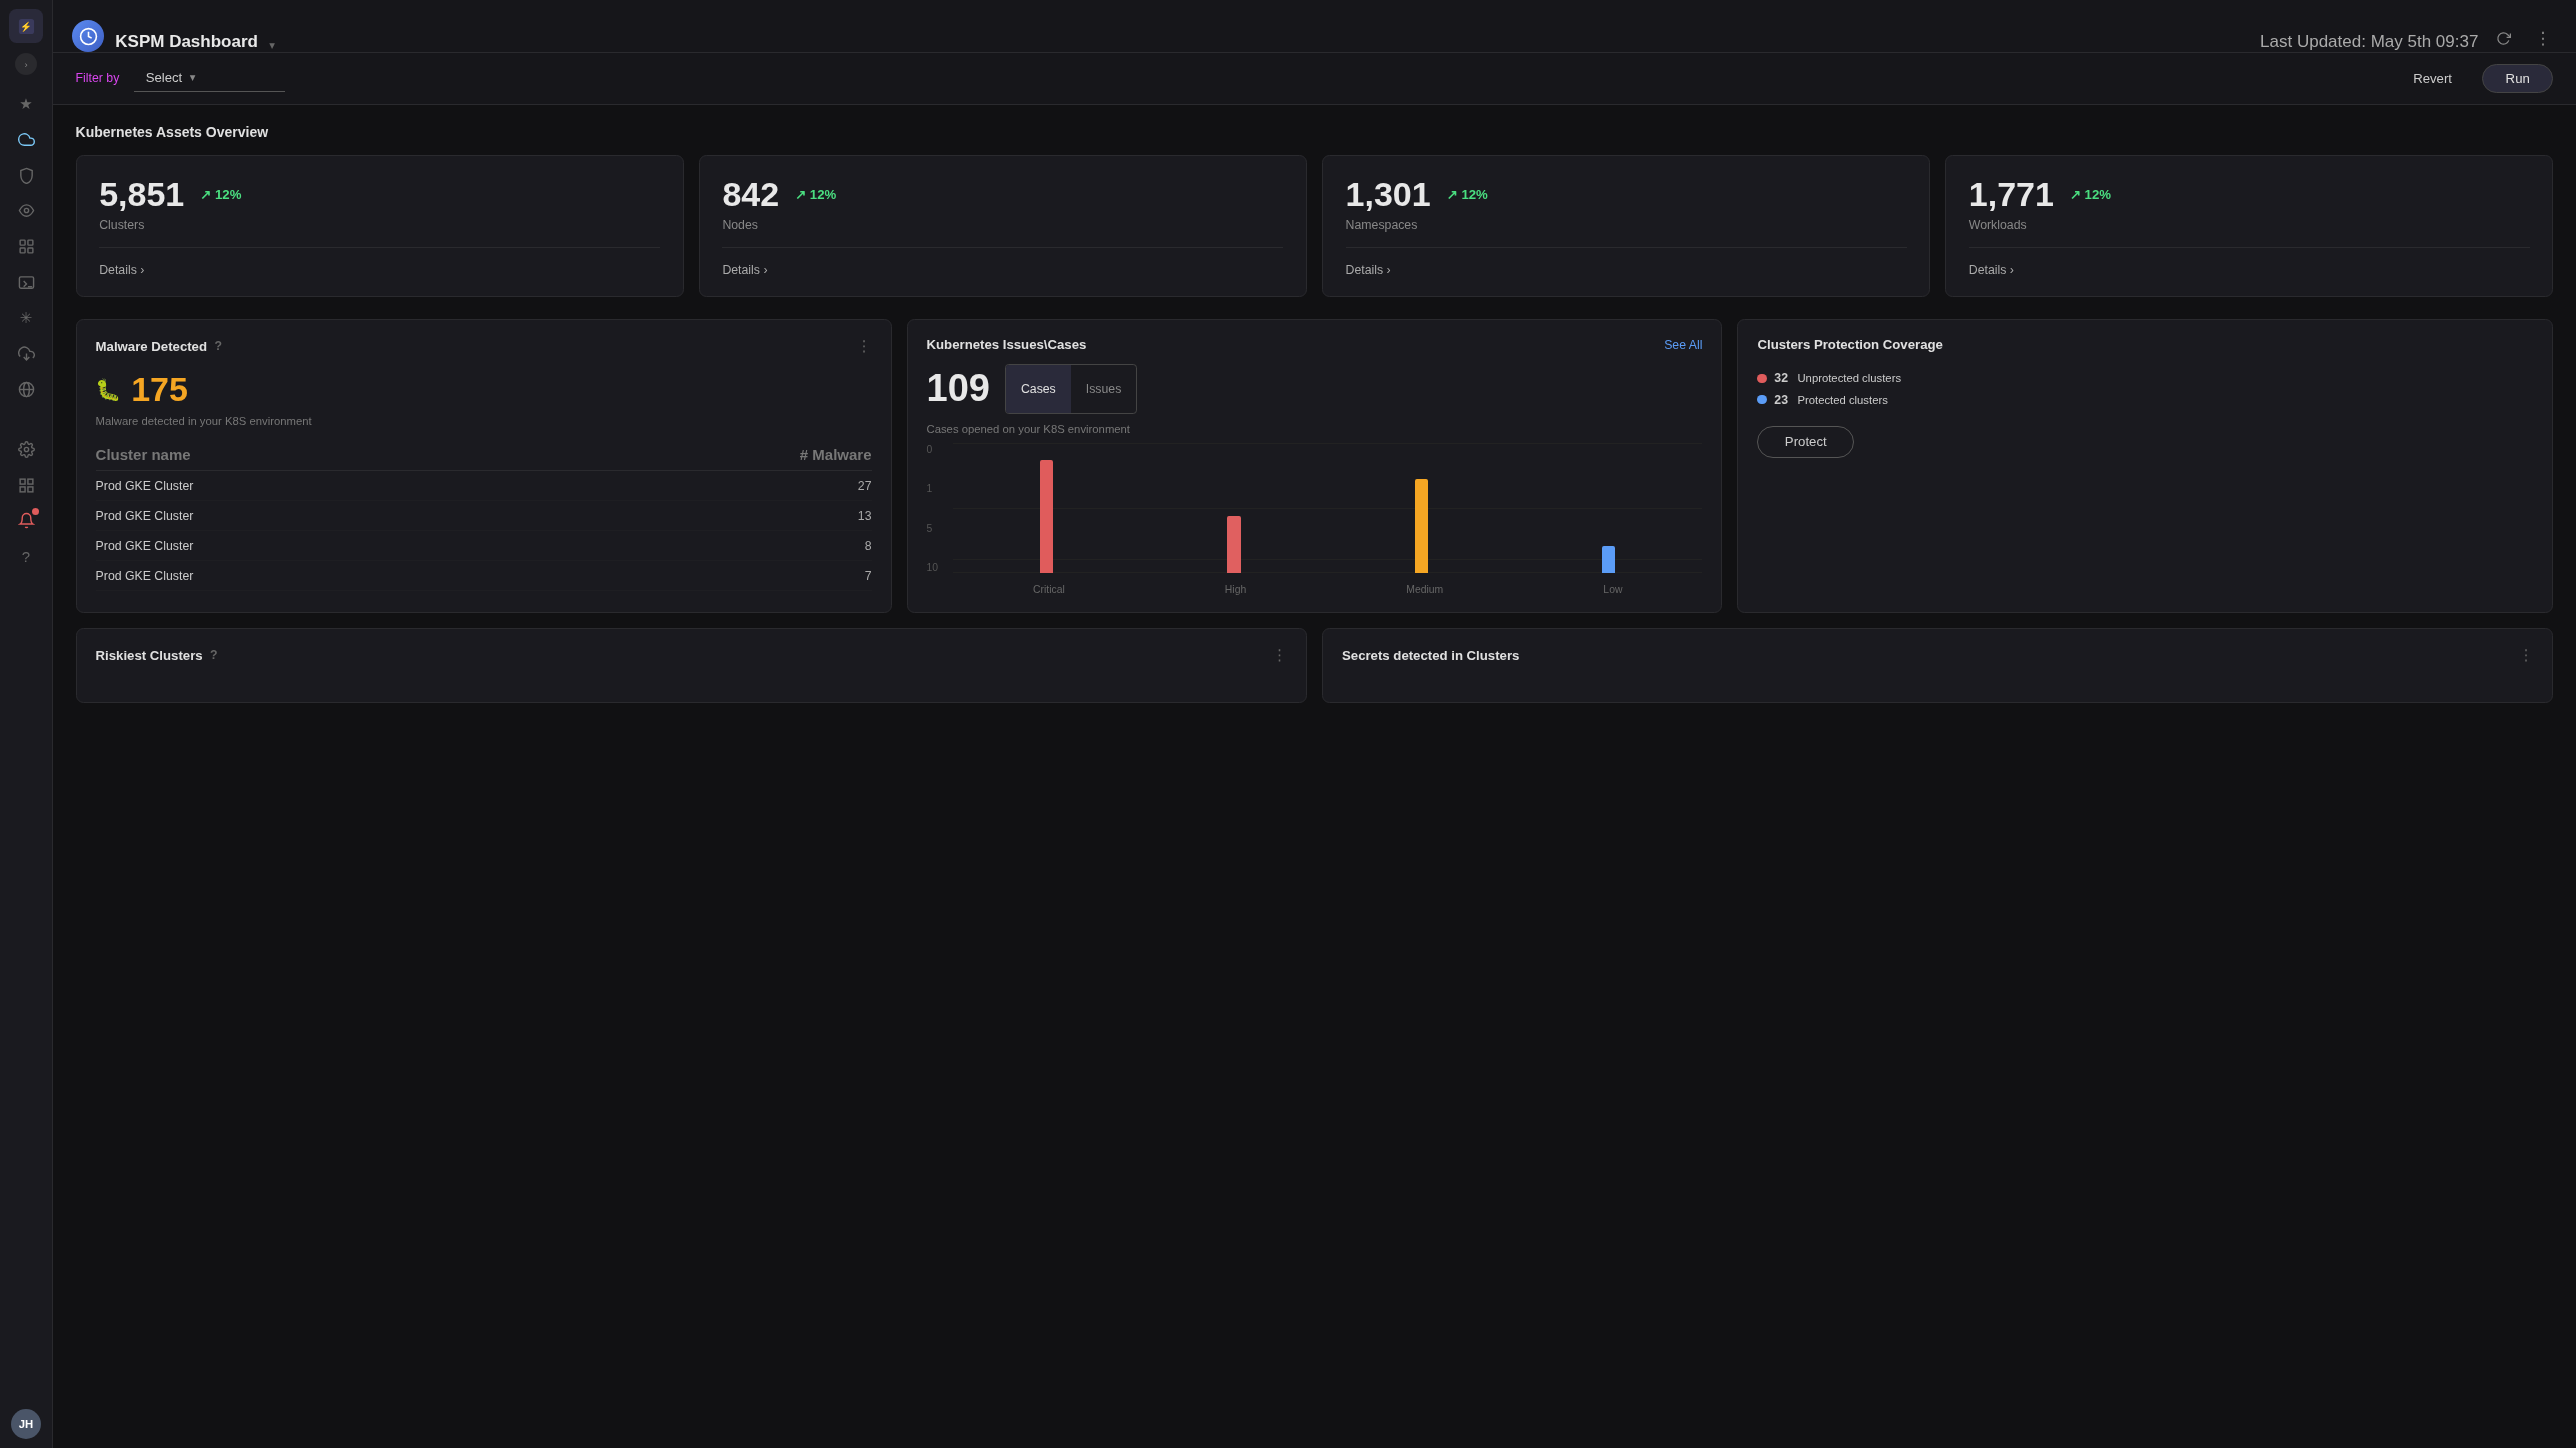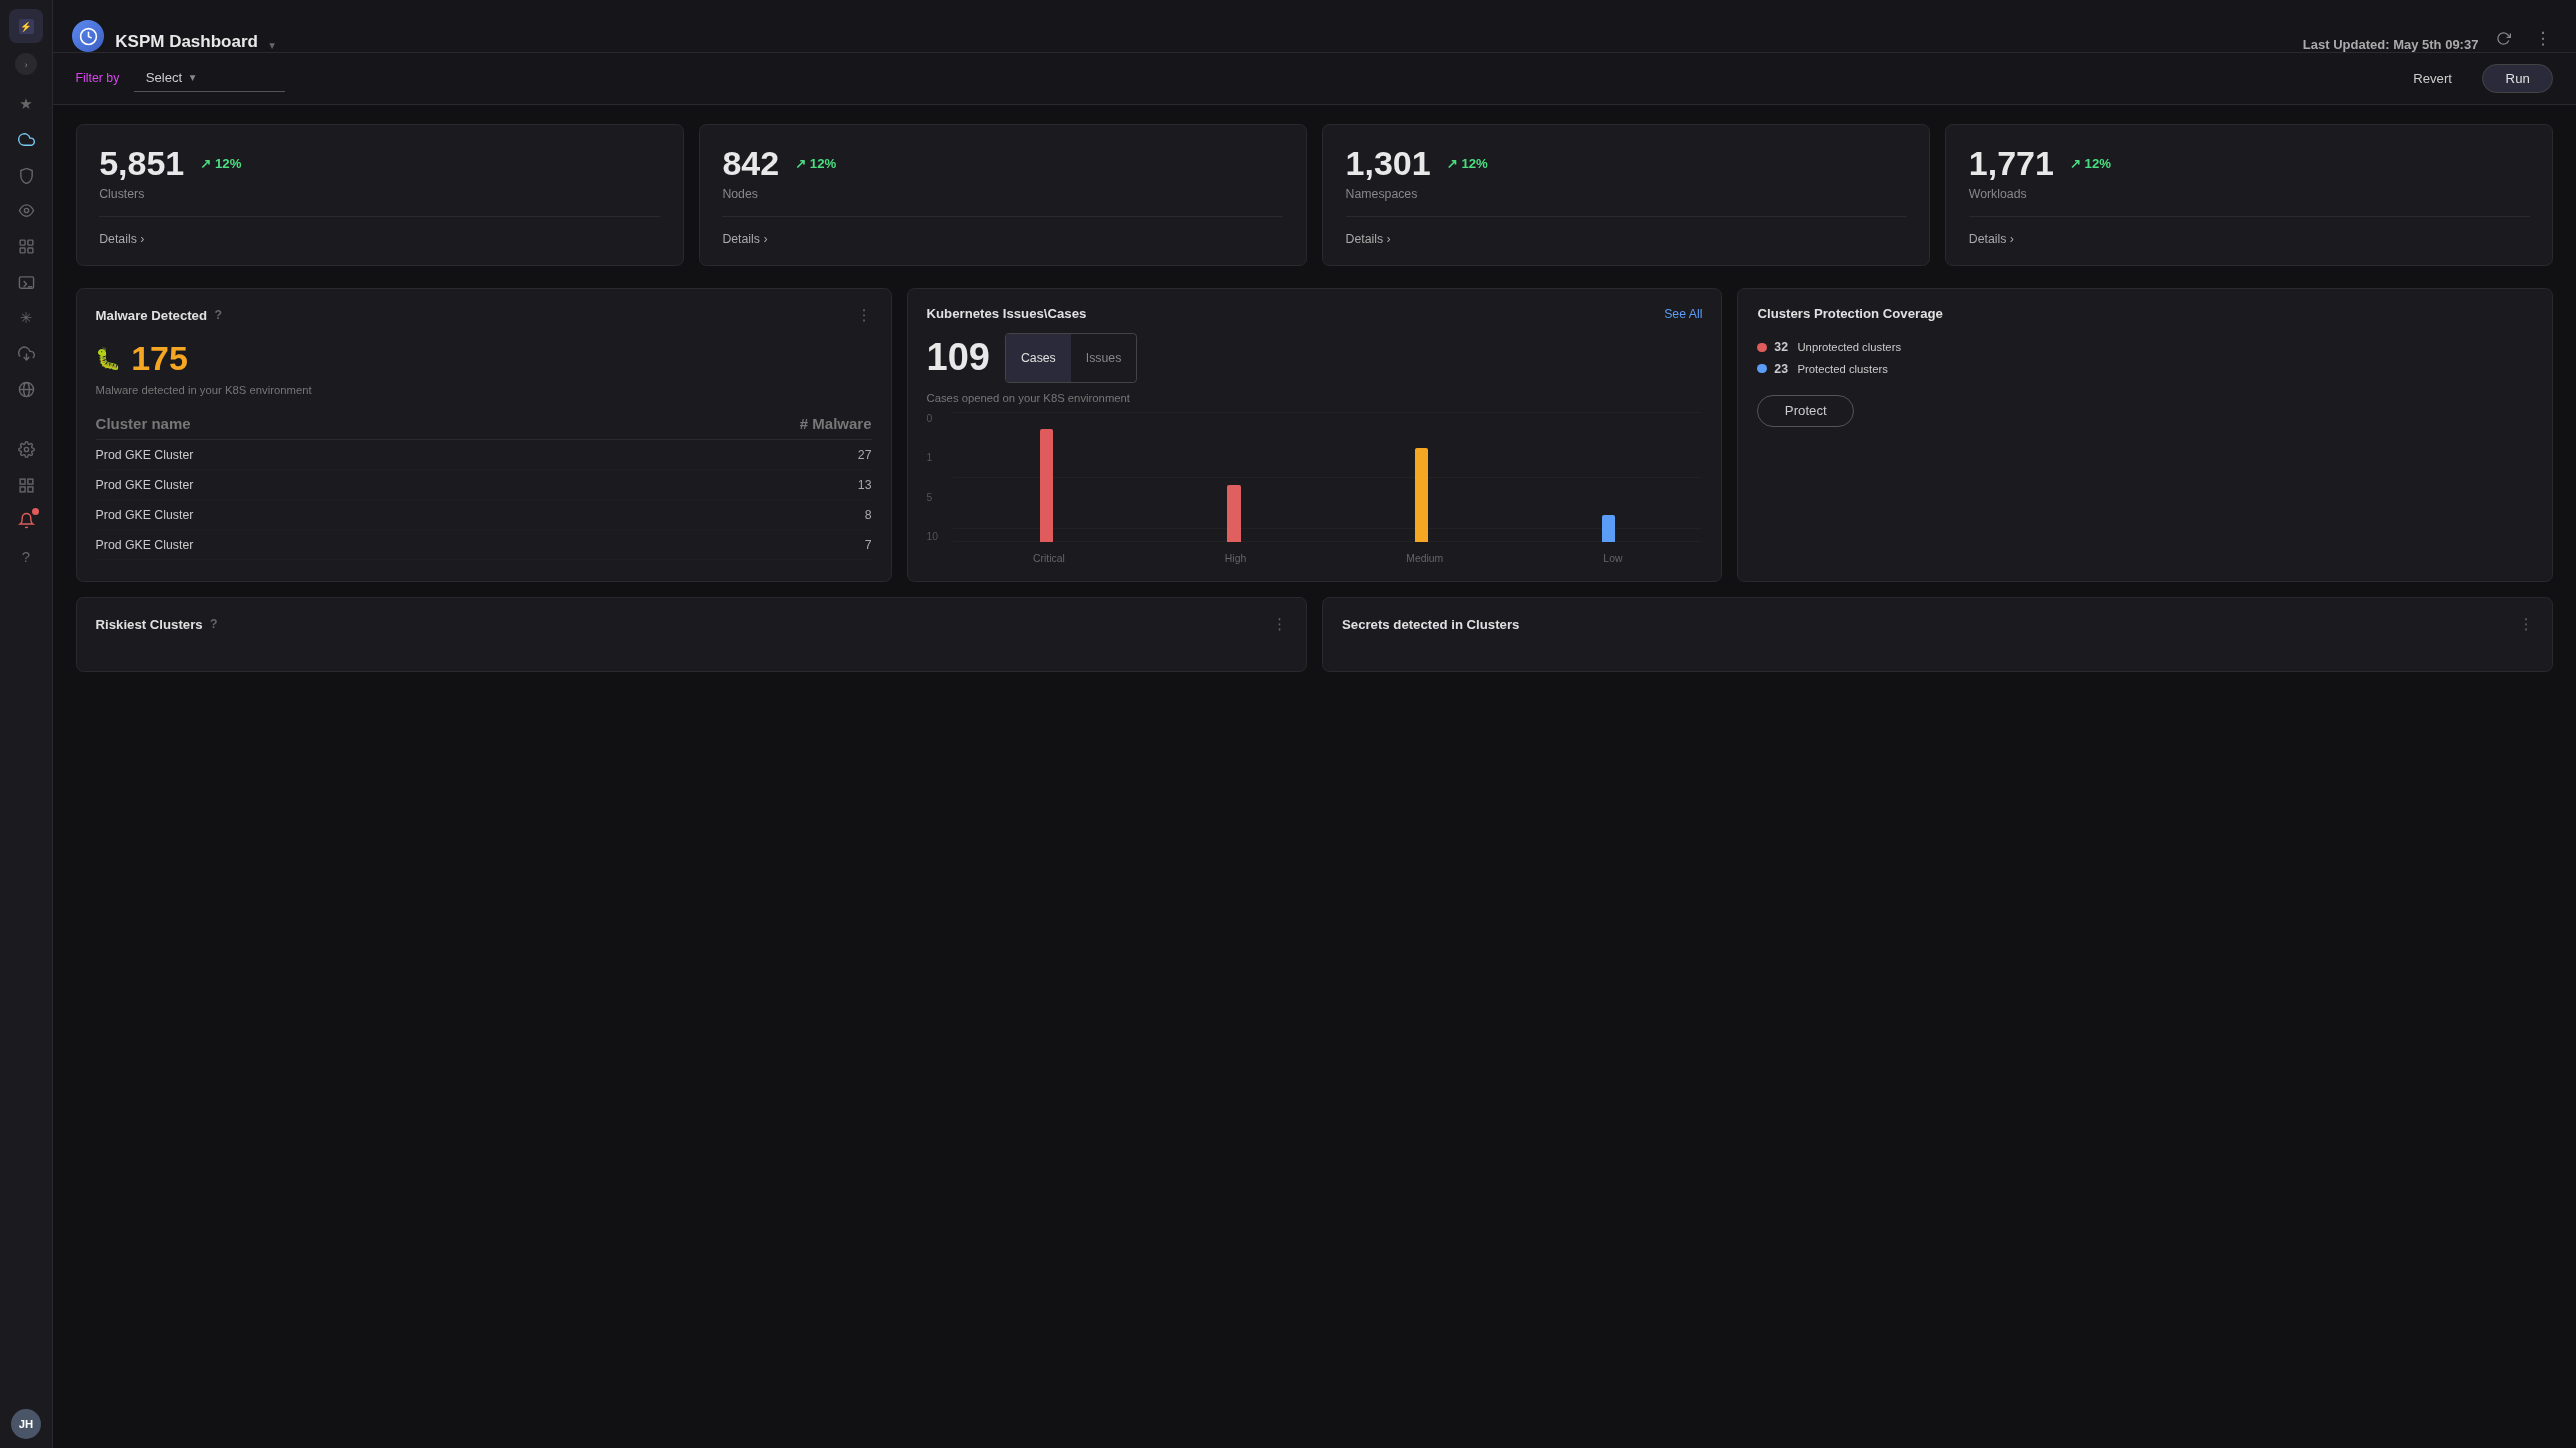--- a/index.html
+++ b/index.html
@@ -137,23 +137,22 @@
 
     .top-bar-chevron {
       color: #666;
       font-size: 11.3px;
       cursor: pointer;
     }
 
     .top-bar-spacer { flex: 1; }
 
     .last-updated {
-      font-size: 13px;
+      font-size: 17px;
       color: #888;
-      font-weight: bold;
     }
     .last-updated span { color: #aaa; }
 
     .refresh-icon-btn {
       width: 28px;
       height: 28px;
       display: flex;
       align-items: center;
       justify-content: center;
       cursor: pointer;
@@ -767,20 +766,21 @@
         <span>Select</span>
         <span style="color:#888;font-size:11.3px;">▾</span>
       </div>
       <div class="filter-spacer"></div>
       <button class="revert-btn">Revert</button>
       <button class="run-btn">Run</button>
     </div>
 
     <div class="dashboard-body">
 
+      <div class="section-title">Kubernetes Assets Overview</div>
 
       <div class="assets-grid">
 
         <div class="asset-card">
           <div class="asset-number">
             <span>5,851</span>
             <span class="asset-trend">↗ 12%</span>
           </div>
           <div class="asset-name">Clusters</div>
           <div class="asset-divider"></div>

